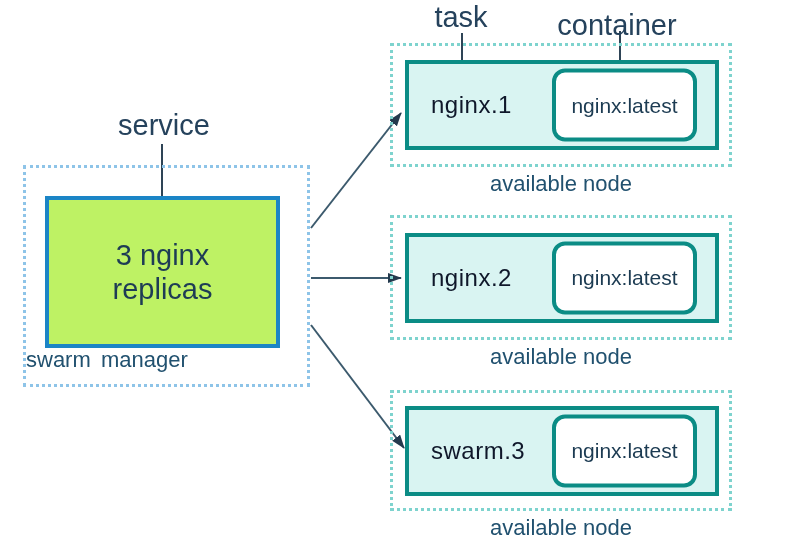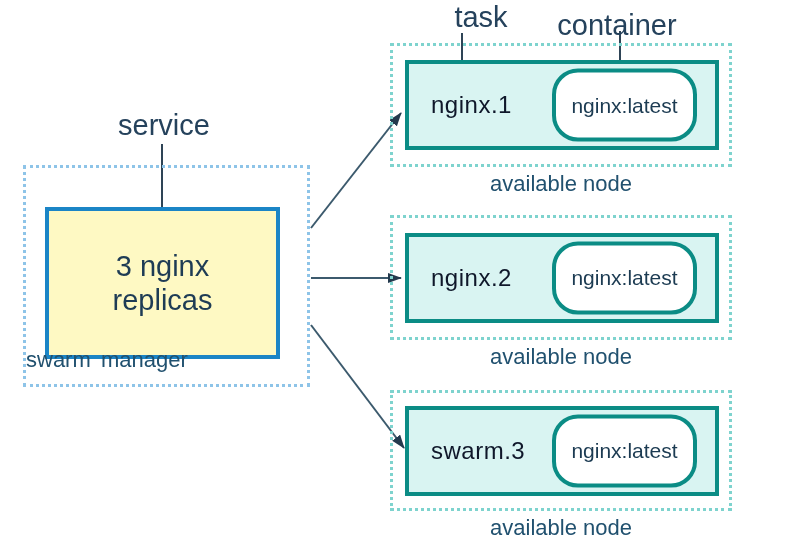--- a/index.html
+++ b/index.html
@@ -24,35 +24,35 @@
     pointer-events: none;
   }
   .callout-label {
     position: absolute;
     transform: translateX(-50%);
     font-size: 29px;
     color: #25425c;
     white-space: nowrap;
   }
   .label-service { left: 164px; top: 109px; }
-  .label-task { left: 461px; top: 1px; margin-left: 20px; }
+  .label-task { left: 461px; top: 1px; }
   .label-container { left: 617px; top: 9px; }
 
   
   .manager-group {
     position: absolute;
     left: 23px; top: 165px;
     width: 281px; height: 216px;
     border: 3px dotted #8ec4e8;
   }
   .service-box {
     position: absolute;
-    left: 19px; top: 39px;
+    left: 19px; top: 28px;
     width: 227px; height: 144px;
-    background: #fef9c3;
+    background: #bef264;
     border: 4px solid #1b85c6;
     display: flex;
     align-items: center;
     justify-content: center;
     text-align: center;
   }
   .service-box-text {
     font-size: 29px;
     line-height: 34px;
     color: #1e3c55;
@@ -95,21 +95,21 @@
     letter-spacing: 0.5px;
     white-space: nowrap;
   }
   .container-box {
     position: absolute;
     right: 18px; top: 50%;
     transform: translateY(-50%);
     width: 137px; height: 65px;
     background: #ffffff;
     border: 4px solid #0b8c85;
-    border-radius: 26px;
+    border-radius: 13px;
     display: flex;
     align-items: center;
     justify-content: center;
   }
   .container-label {
     font-size: 21px;
     color: #1c3b52;
     white-space: nowrap;
   }
   .node-caption {

